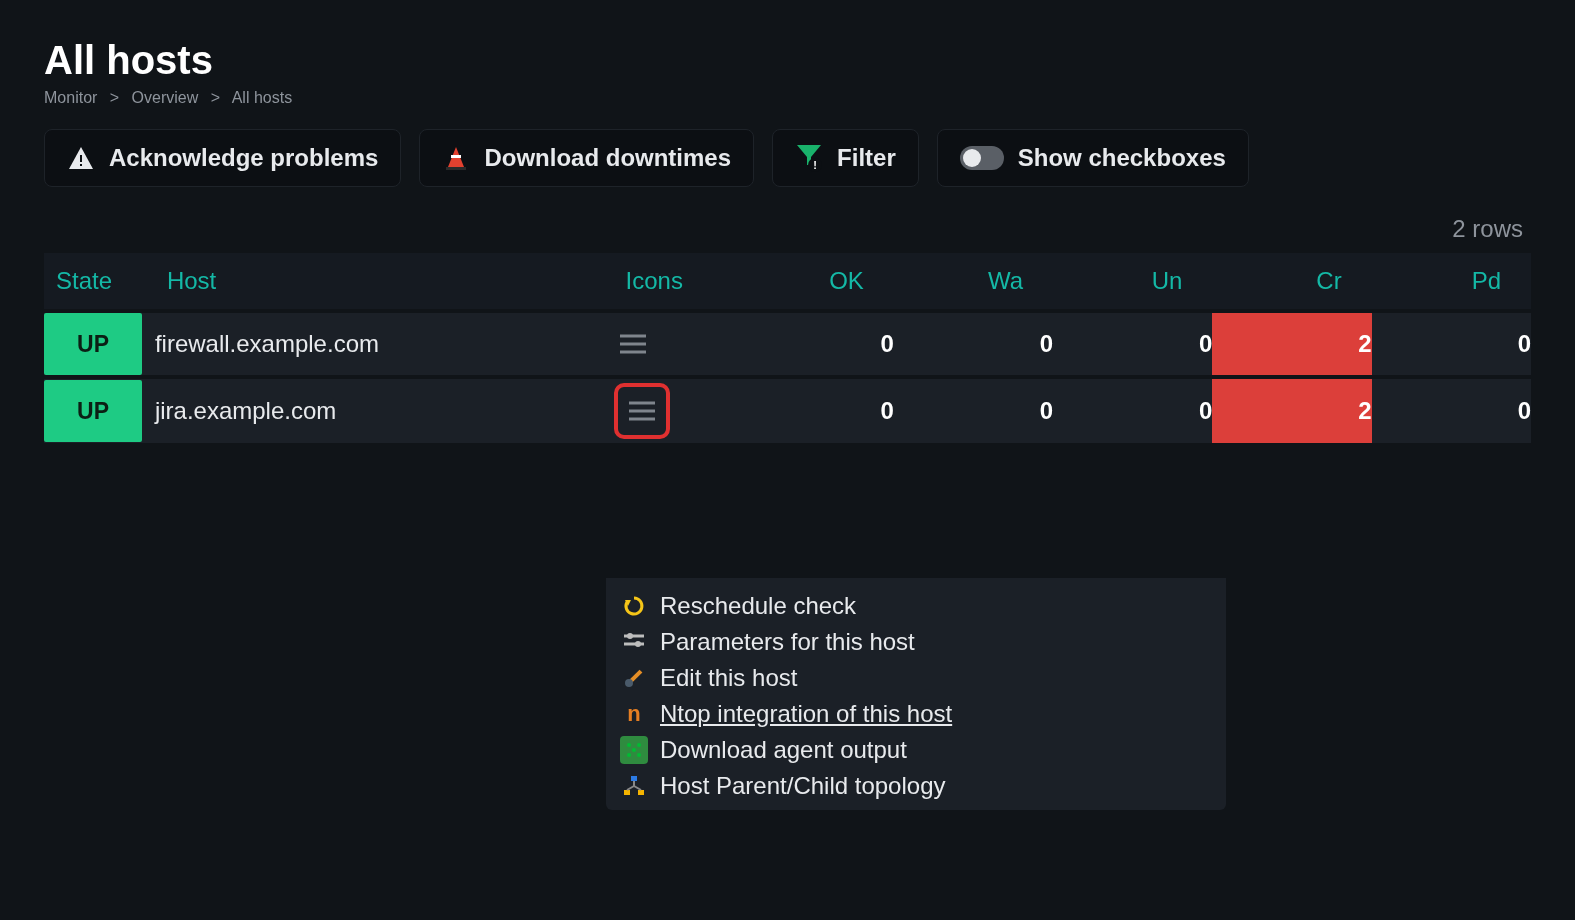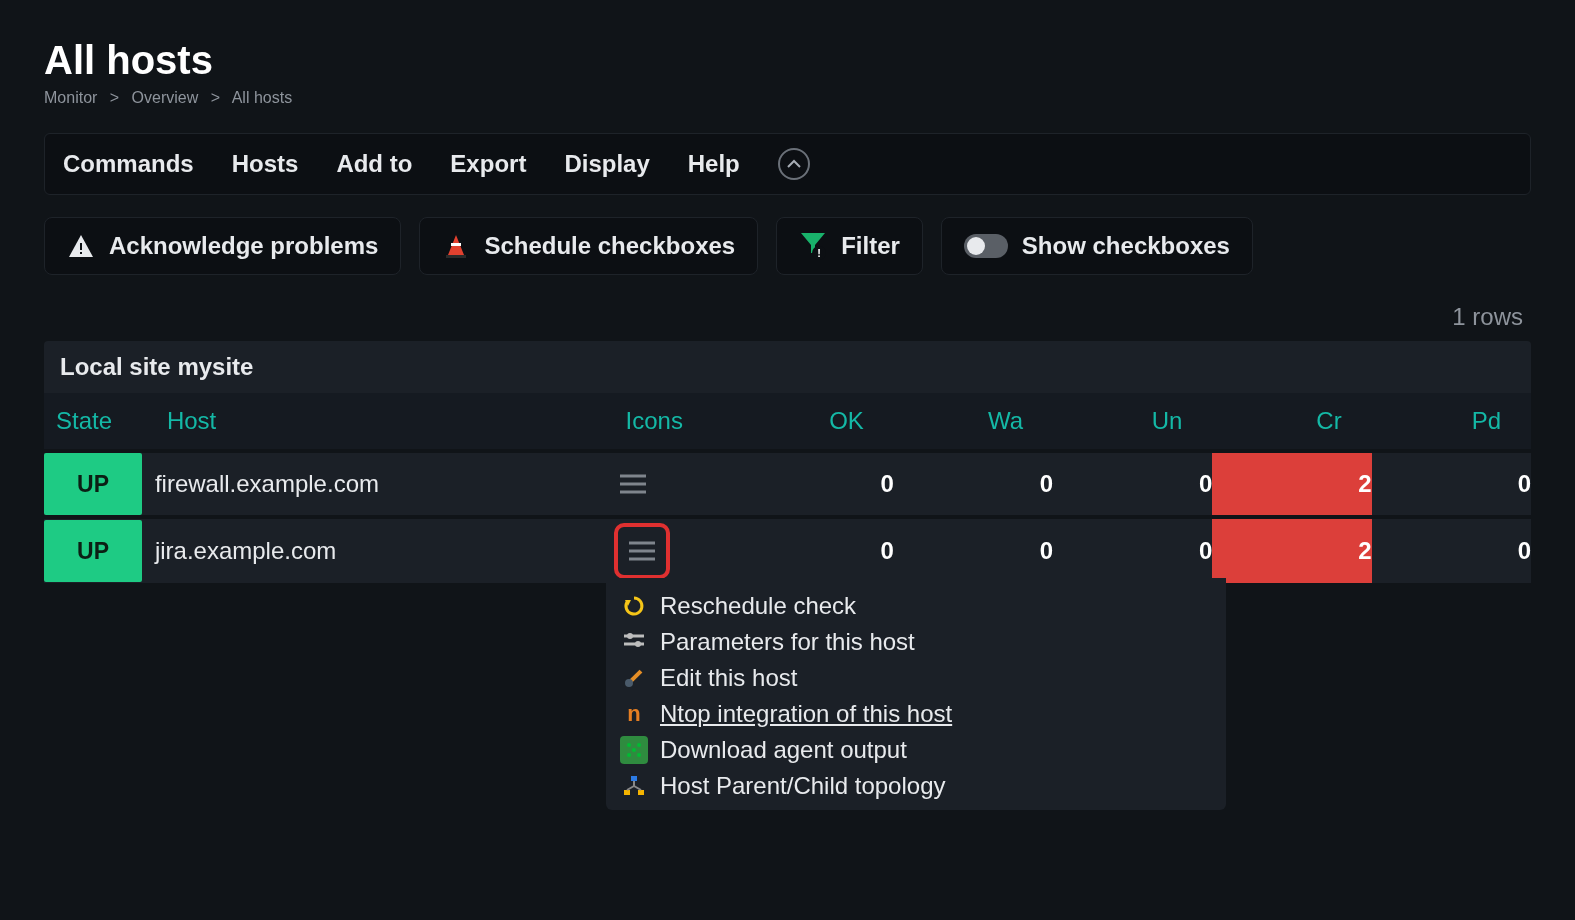--- a/index.html
+++ b/index.html
@@ -182,75 +182,61 @@
   <div class="title">All hosts</div>
 
   <div class="breadcrumb">
     <span>Monitor</span>
     <span class="sep">&gt;</span>
     <span>Overview</span>
     <span class="sep">&gt;</span>
     <span>All hosts</span>
   </div>
 
-  <div class="menubar">
-    <div class="menubar-item">Commands</div>
-    <div class="menubar-item">Hosts</div>
-    <div class="menubar-item">Add to</div>
-    <div class="menubar-item">Export</div>
-    <div class="menubar-item">Display</div>
-    <div class="menubar-item">Help</div>
-    <div class="chevron-circle">
-      <svg width="14" height="10" viewBox="0 0 14 10">
-        <polyline points="1,8 7,2 13,8" fill="none" stroke="#a7adb5" stroke-width="2"></polyline>
-      </svg>
-    </div>
-  </div>
 
   <div class="action-row">
     <div class="action-btn">
       <span class="ic">
         <svg width="26" height="24" viewBox="0 0 26 24">
             <polygon points="13,1 25,23 1,23" fill="#e8eaed"></polygon>
             <rect x="12" y="9" width="2" height="7" fill="#0c0f13"></rect>
             <rect x="12" y="18" width="2" height="2" fill="#0c0f13"></rect>
           </svg>
       </span>
       <span>Acknowledge problems</span>
     </div>
     <div class="action-btn">
       <span class="ic">
         <svg width="24" height="26" viewBox="0 0 24 26">
           <polygon points="12,2 20,22 4,22" fill="#e2412f"></polygon>
           <rect x="7" y="10" width="10" height="3" fill="#ffffff"></rect>
           <rect x="2" y="22" width="20" height="3" fill="#2b2b2b"></rect>
         </svg>
       </span>
-      <span>Schedule checkboxes</span>
+      <span>Download downtimes</span>
     </div>
     <div class="action-btn">
       <span class="ic">
         <svg width="28" height="30" viewBox="0 0 28 30">
           <polygon points="2,2 26,2 16,14 16,22 12,22 12,14" fill="#19b26b"></polygon>
           <circle cx="20" cy="22" r="7" fill="#0c0f13"></circle>
           <text x="20" y="26" font-size="11" font-weight="bold" fill="#fff" text-anchor="middle">!</text>
         </svg>
       </span>
       <span>Filter</span>
     </div>
     <div class="action-btn">
       <span class="toggle"></span>
       <span>Show checkboxes</span>
     </div>
   </div>
 
-  <div class="rows-info">1 rows</div>
+  <div class="rows-info">2 rows</div>
 
   <div class="panel">
-    <div class="panel-header">Local site mysite</div>
     <table class="table">
       <colgroup>
         <col class="c-state">
           <col class="c-host">
           <col class="c-icons">
         <col class="c-num">
           <col class="c-num">
           <col class="c-num">
           <col class="c-num">
           <col class="c-num">

